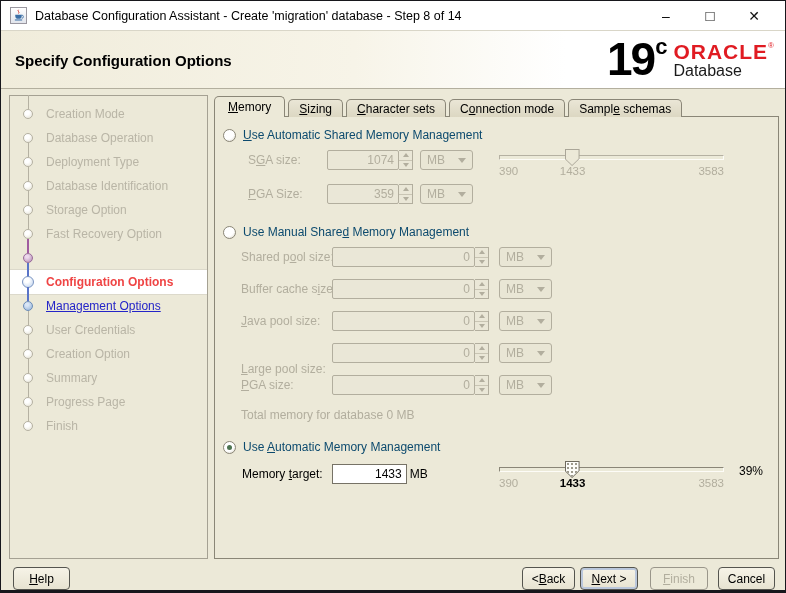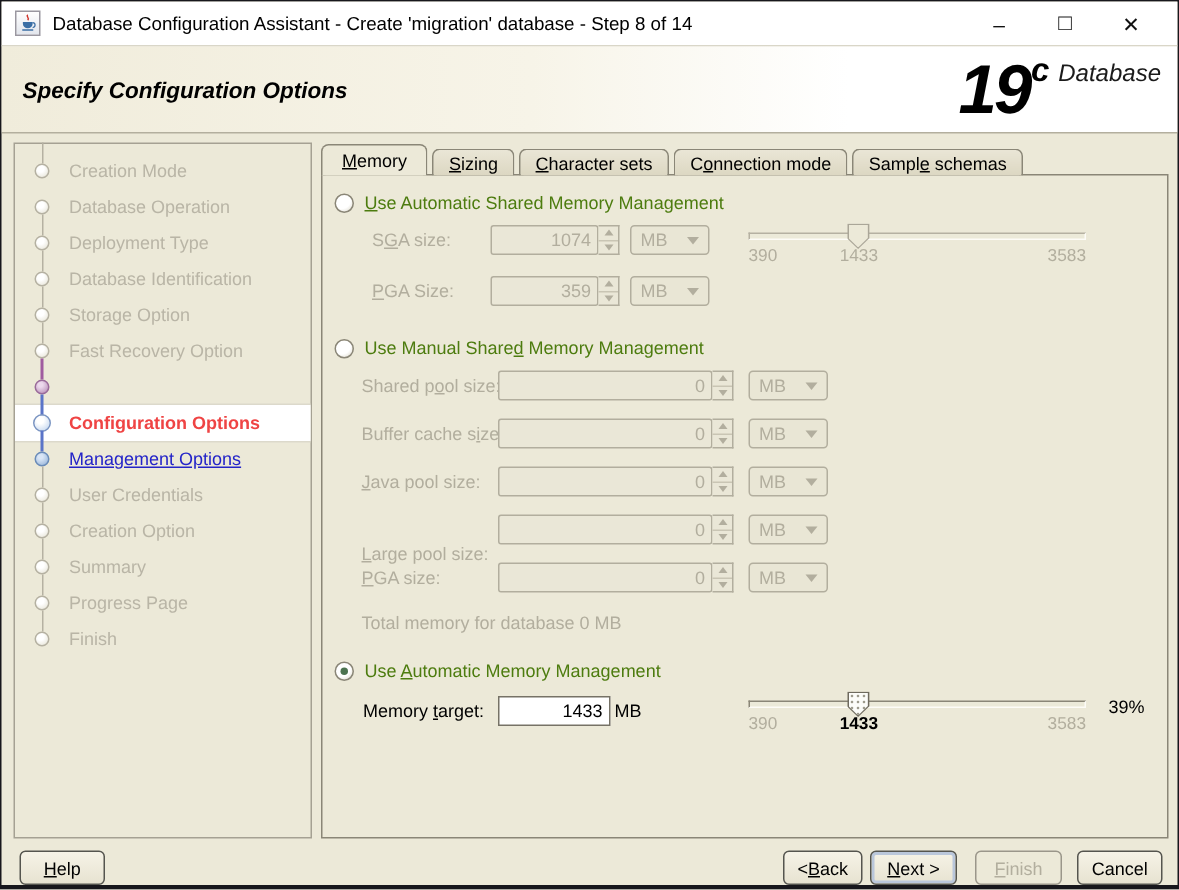--- a/index.html
+++ b/index.html
@@ -15,21 +15,21 @@
     display:flex;align-items:center;padding:0 9px;border-bottom:1px solid #d9d6c8;}
   .java-icon{width:17px;height:17px;border:1px solid #9a97a0;background:linear-gradient(#ffffff,#e2e5ec);
     display:flex;align-items:center;justify-content:center;margin-right:8px;flex:0 0 auto;}
   .title-text{font-size:12.5px;color:#000;white-space:nowrap;}
   .win-controls{margin-left:auto;display:flex;align-items:center;gap:0;}
   .wc{width:44px;text-align:center;font-size:14px;color:#111;cursor:default;line-height:30px;}
   .wc.max{font-size:15px;}
   
   .header{position:absolute;left:0;top:30px;right:0;height:58px;
     background:linear-gradient(to right,#f0ecdb 0%,#f7f4e8 45%,#ffffff 72%);
-    border-bottom:1px solid #b3af9e;font-style:italic;}
+    border-bottom:1px solid #b3af9e;}
   .page-title{position:absolute;left:14px;top:21px;font-size:15px;font-weight:bold;}
   .logo{position:absolute;right:11px;top:3px;display:flex;align-items:flex-start;}
   .l19{font-size:46px;font-weight:bold;letter-spacing:-2px;line-height:50px;}
   .lc{font-size:22px;font-weight:bold;line-height:26px;margin-left:1px;}
   .lright{display:flex;flex-direction:column;margin-left:6px;margin-top:7px;}
   .loracle{color:#e01b22;font-size:21px;font-weight:bold;letter-spacing:1px;line-height:21px;}
   .lreg{color:#e01b22;font-size:8px;vertical-align:top;}
   .ldb{font-size:16px;line-height:18px;color:#1a1a1a;}
   
   .sidebar{position:absolute;left:8px;top:94px;width:199px;height:464px;
@@ -58,21 +58,21 @@
     display:flex;align-items:center;white-space:nowrap;}
   .tab.active{height:21px;background:#ece9d8;position:relative;z-index:3;padding:0 13px;}
   
   .panel{position:absolute;left:213px;top:115px;width:565px;height:443px;
     border:1px solid #8a8677;background:#ece9d8;z-index:1;}
   .row{position:absolute;height:20px;display:flex;align-items:center;}
   .glabel{color:#b2ae9e;white-space:nowrap;}
   .radio{position:relative;width:13px;height:13px;border-radius:50%;border:1px solid #8a8677;
     background:radial-gradient(circle at 35% 30%,#ffffff 55%,#d8d4c4);flex:0 0 auto;}
   .radio.sel::after{content:"";position:absolute;left:3px;top:3px;width:5px;height:5px;border-radius:50%;background:#4c7350;}
-  .radio-label{margin-left:7px;color:#4d7c0f;white-space:nowrap;}
+  .radio-label{margin-left:7px;color:#0c4a6e;white-space:nowrap;}
   .numfield{height:20px;border:1px solid #b2ae9e;border-radius:2px;background:#eae7d7;
     color:#b2ae9e;display:flex;align-items:center;justify-content:flex-end;padding:0 4px;}
   .spin{width:14px;height:20px;border:1px solid #b2ae9e;border-left:none;display:flex;flex-direction:column;background:#eae7d7;}
   .spin div{flex:1;display:flex;align-items:center;justify-content:center;}
   .spin .up i{width:0;height:0;border-left:3px solid transparent;border-right:3px solid transparent;border-bottom:4px solid #b2ae9e;}
   .spin .dn{border-top:1px solid #c9c5b4;}
   .spin .dn i{width:0;height:0;border-left:3px solid transparent;border-right:3px solid transparent;border-top:4px solid #b2ae9e;}
   .combo{width:53px;height:20px;border:1px solid #b2ae9e;border-radius:3px;background:#e9e6d5;
     color:#b2ae9e;display:flex;align-items:center;justify-content:space-between;padding:0 6px;margin-left:7px;}
   .tri{width:0;height:0;border-left:4px solid transparent;border-right:4px solid transparent;border-top:5px solid #b2ae9e;}
@@ -125,20 +125,23 @@
       <span class="wc close">✕</span>
     </div>
   </div>
 
   <div class="header">
     <div class="page-title">Specify Configuration Options</div>
     <div class="logo">
       <span class="l19">19</span>
       <span class="lc">c</span>
       <span class="lright">
+        <span>
+          <span class="loracle">ORACLE</span><span class="lreg">®</span>
+        </span>
         <span class="ldb">Database</span>
       </span>
     </div>
   </div>
 
   <div class="sidebar">
     <div class="step" data-state="future" data-line="gray">
         <span class="bullet"></span>
         <span class="step-label">Creation Mode</span>
       </div>

